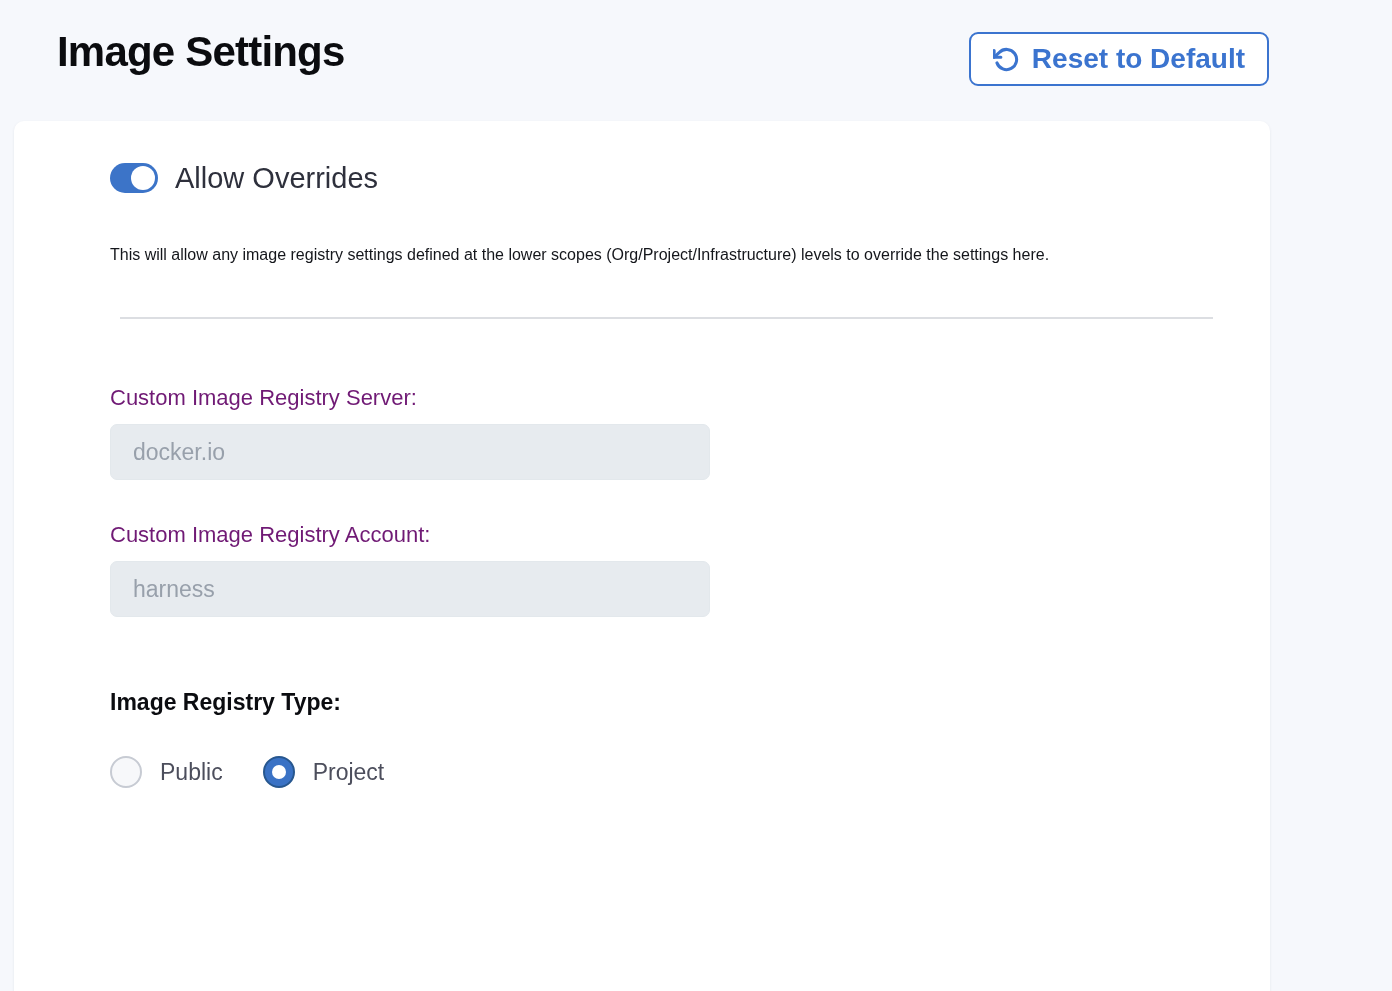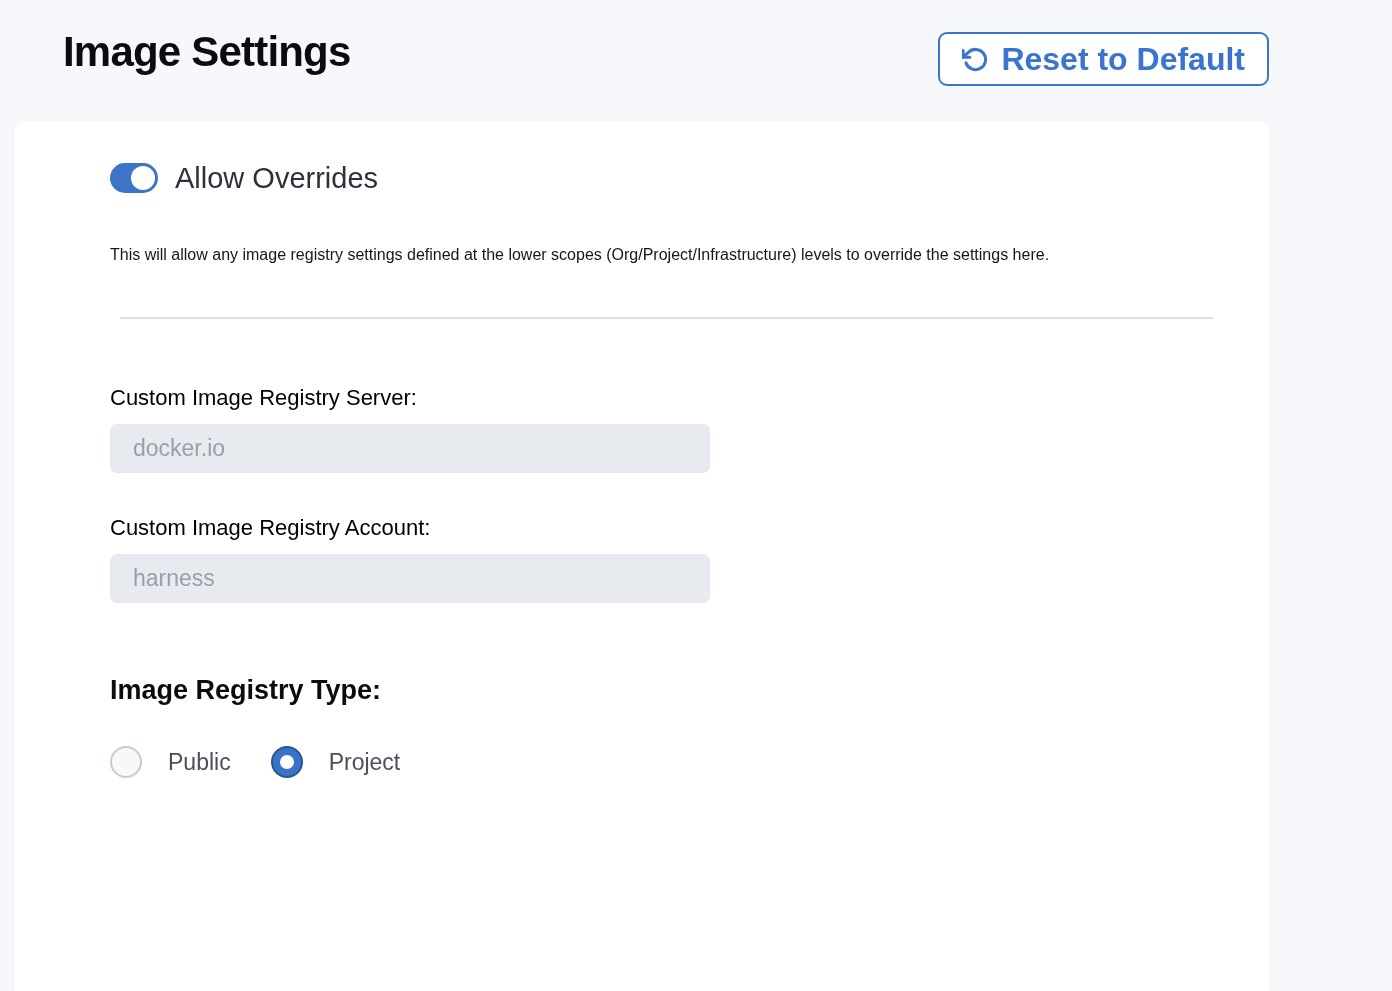--- a/index.html
+++ b/index.html
@@ -6,32 +6,32 @@
   html, body { margin: 0; padding: 0; }
   body {
     width: 1392px; height: 991px;
     position: relative; overflow: hidden;
     background: #f6f8fc;
     font-family: "Liberation Sans", sans-serif;
   }
 
   
   .page-title {
-    position: absolute; left: 63px; top: 28px; margin: 0;
+    position: absolute; left: 57px; top: 28px; margin: 0;
     font-size: 42px; font-weight: 700; letter-spacing: -0.8px;
     color: #0b0c0f;
   }
   .reset-btn {
     position: absolute; top: 32px; right: 123px; height: 54px;
     display: flex; align-items: center; gap: 12px;
     padding: 0 22px;
     background: #ffffff;
     border: 2px solid #3b74cf; border-radius: 9px;
     color: #3b74cf; font-family: inherit;
-    font-size: 32px; font-weight: 700;
+    font-size: 28px; font-weight: 700;
     cursor: pointer;
   }
   .reset-btn svg { display: block; }
 
   
   .card {
     position: absolute; left: 14px; top: 121px;
     width: 1256px; height: 900px;
     background: #ffffff; border-radius: 10px;
     box-shadow: 0 1px 3px rgba(30, 40, 60, 0.08);
@@ -57,49 +57,49 @@
   }
 
   
   .divider {
     border: none; margin: 45px 0 0 10px;
     width: 1093px; height: 2px; background: #dcdee2;
   }
 
   
   .field-label {
-    display: block; font-size: 22px; color: #000000;
+    display: block; font-size: 22px; color: #701a75;
   }
   .label-server  { margin-top: 66px; }
   .label-account { margin-top: 42px; }
   .label-secret  { margin-top: 30px; }
 
   .text-input {
     display: block; margin-top: 13px;
-    width: 600px; height: 49px;
+    width: 600px; height: 56px;
     border-radius: 7px; padding: 0 22px;
     font-family: inherit; font-size: 23px;
     outline: none;
   }
   .text-input.is-disabled {
     background: #e7ebef; border: 1px solid #e3e8ec; color: #98a0ab;
   }
   .text-input.is-enabled {
     margin-top: 10px; height: 54px;
     background: #ffffff; border: 1.5px solid #c8cbd1; border-radius: 8px;
     color: #1b222e; font-size: 24px;
   }
 
   
   .type-heading {
     margin-top: 72px;
-    font-size: 27px; font-weight: 700; color: #0b0c10;
+    font-size: 23px; font-weight: 700; color: #0b0c10;
   }
   .radio-row { margin-top: 40px; display: flex; align-items: center; }
-  .radio-option { display: flex; align-items: center; gap: 26px; cursor: pointer; }
+  .radio-option { display: flex; align-items: center; gap: 18px; cursor: pointer; }
   .radio-option + .radio-option { margin-left: 40px; }
   .radio {
     width: 32px; height: 32px; border-radius: 50%; flex: none;
     display: flex; align-items: center; justify-content: center;
   }
   .radio.off { background: #f7f8fa; border: 2px solid #c7cbd3; }
   .radio.on  { background: #3a72c5; border: 2px solid #27578f; }
   .radio-dot { width: 14px; height: 14px; border-radius: 50%; background: #ffffff; }
   .radio-label { font-size: 23px; color: #4c4e5c; }
 </style>

